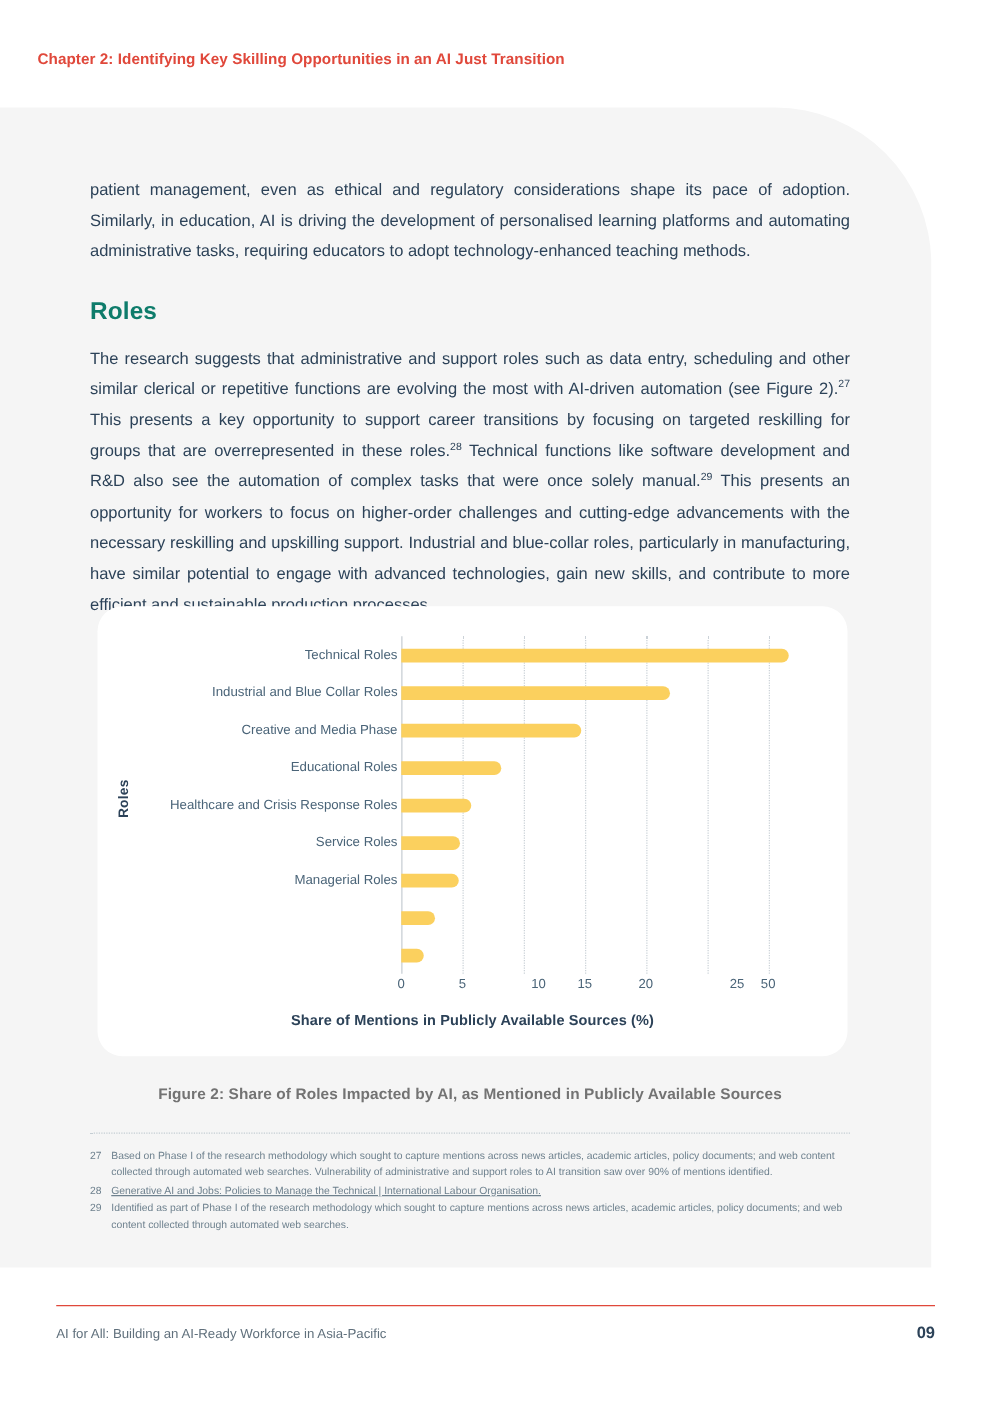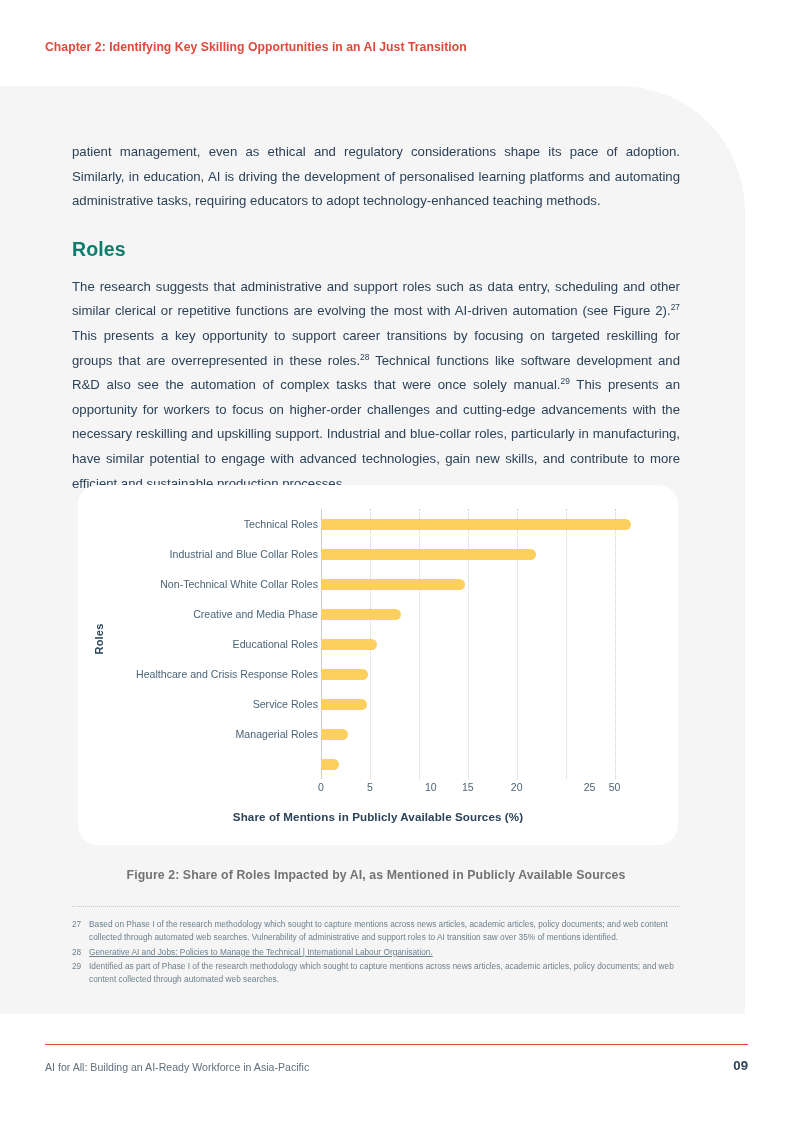--- a/index.html
+++ b/index.html
@@ -12,21 +12,21 @@
     background: #ffffff;
     font-family: "Liberation Sans", sans-serif;
     position: relative;
     overflow: hidden;
     -webkit-font-smoothing: antialiased;
   }
 
   
   .chapter-header {
     position: absolute;
-    left: 45px;
+    left: 30px;
     top: 40px;
     font-size: 12.2px;
     font-weight: bold;
     color: #E0483B;
     letter-spacing: 0.05px;
   }
 
   
   .gray-panel {
     position: absolute;
@@ -265,21 +265,20 @@
 </div>
 
 <div class="figure-card">
   <div class="chart-wrap">
 
     <div class="y-axis-title">Roles</div>
 
     <div class="cat-labels">
         <div class="cat-label">Technical Roles</div>
         <div class="cat-label">Industrial and Blue Collar Roles</div>
-        <div class="cat-label">Non-Technical White Collar Roles</div>
         <div class="cat-label">Creative and Media Phase</div>
         <div class="cat-label">Educational Roles</div>
         <div class="cat-label">Healthcare and Crisis Response Roles</div>
         <div class="cat-label">Service Roles</div>
         <div class="cat-label">Managerial Roles</div>
       </div>
 
     <div class="plot">
         <div class="gridline" style="left: 293.538px;"></div>
         <div class="gridline" style="left: 244.615px;"></div>
@@ -333,21 +332,21 @@
   </div>
 </div>
 
 <div class="figure-caption">Figure 2: Share of Roles Impacted by AI, as Mentioned in Publicly Available Sources</div>
 
 <div class="caption-rule"></div>
 
 <div class="footnotes">
     <div class="footnote">
       <span class="num">27</span>
-      <span class="txt">Based on Phase I of the research methodology which sought to capture mentions across news articles, academic articles, policy documents; and web content collected through automated web searches. Vulnerability of administrative and support roles to AI transition saw over 35% of mentions identified.</span>
+      <span class="txt">Based on Phase I of the research methodology which sought to capture mentions across news articles, academic articles, policy documents; and web content collected through automated web searches. Vulnerability of administrative and support roles to AI transition saw over 90% of mentions identified.</span>
     </div>
     <div class="footnote">
       <span class="num">28</span>
       <span class="txt"><a class="fn-link" href="#">Generative AI and Jobs: Policies to Manage the Technical | International Labour Organisation.</a></span>
     </div>
     <div class="footnote">
       <span class="num">29</span>
       <span class="txt">Identified as part of Phase I of the research methodology which sought to capture mentions across news articles, academic articles, policy documents; and web content collected through automated web searches.</span>
     </div>
   </div>

